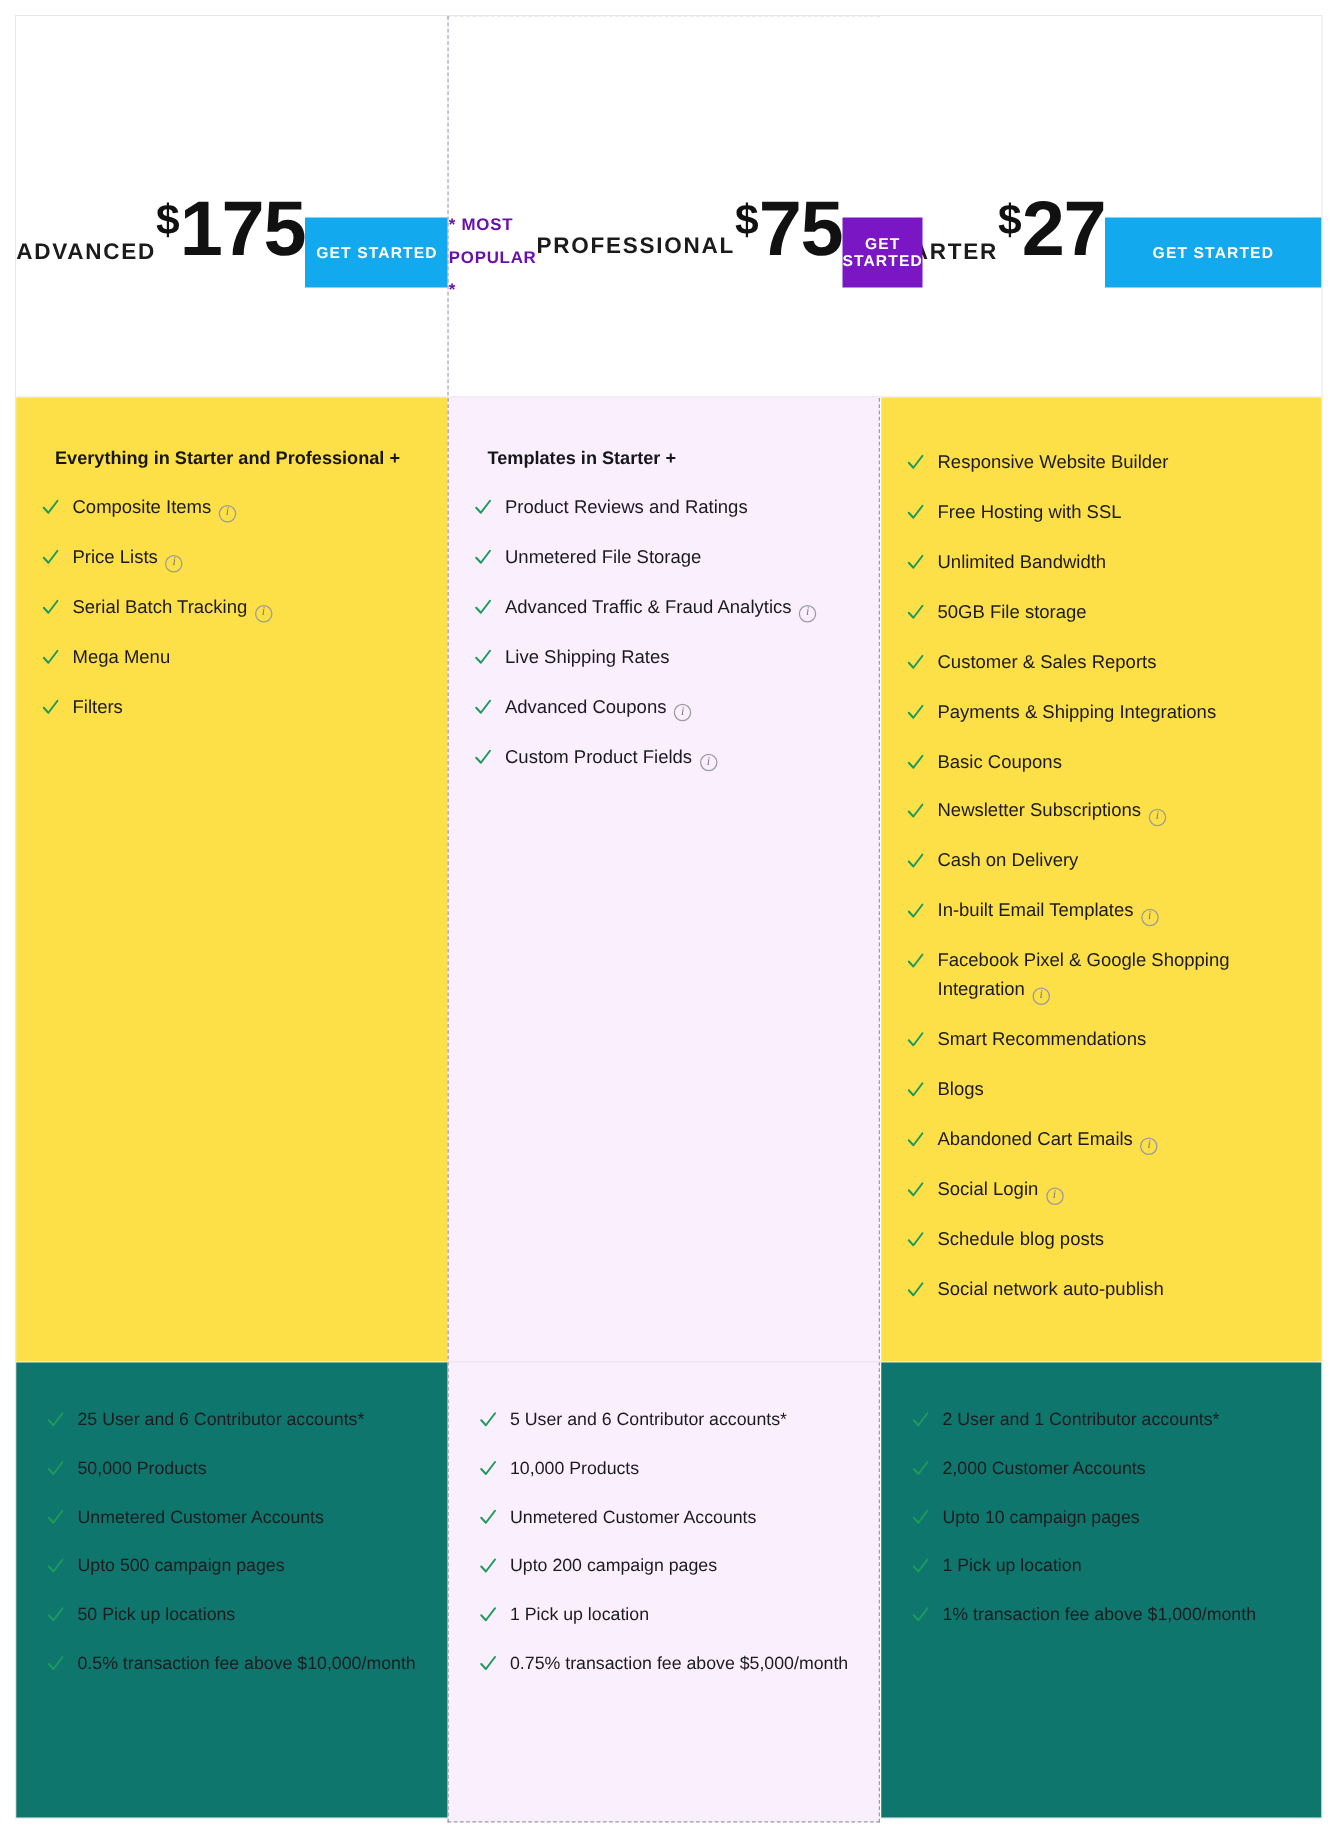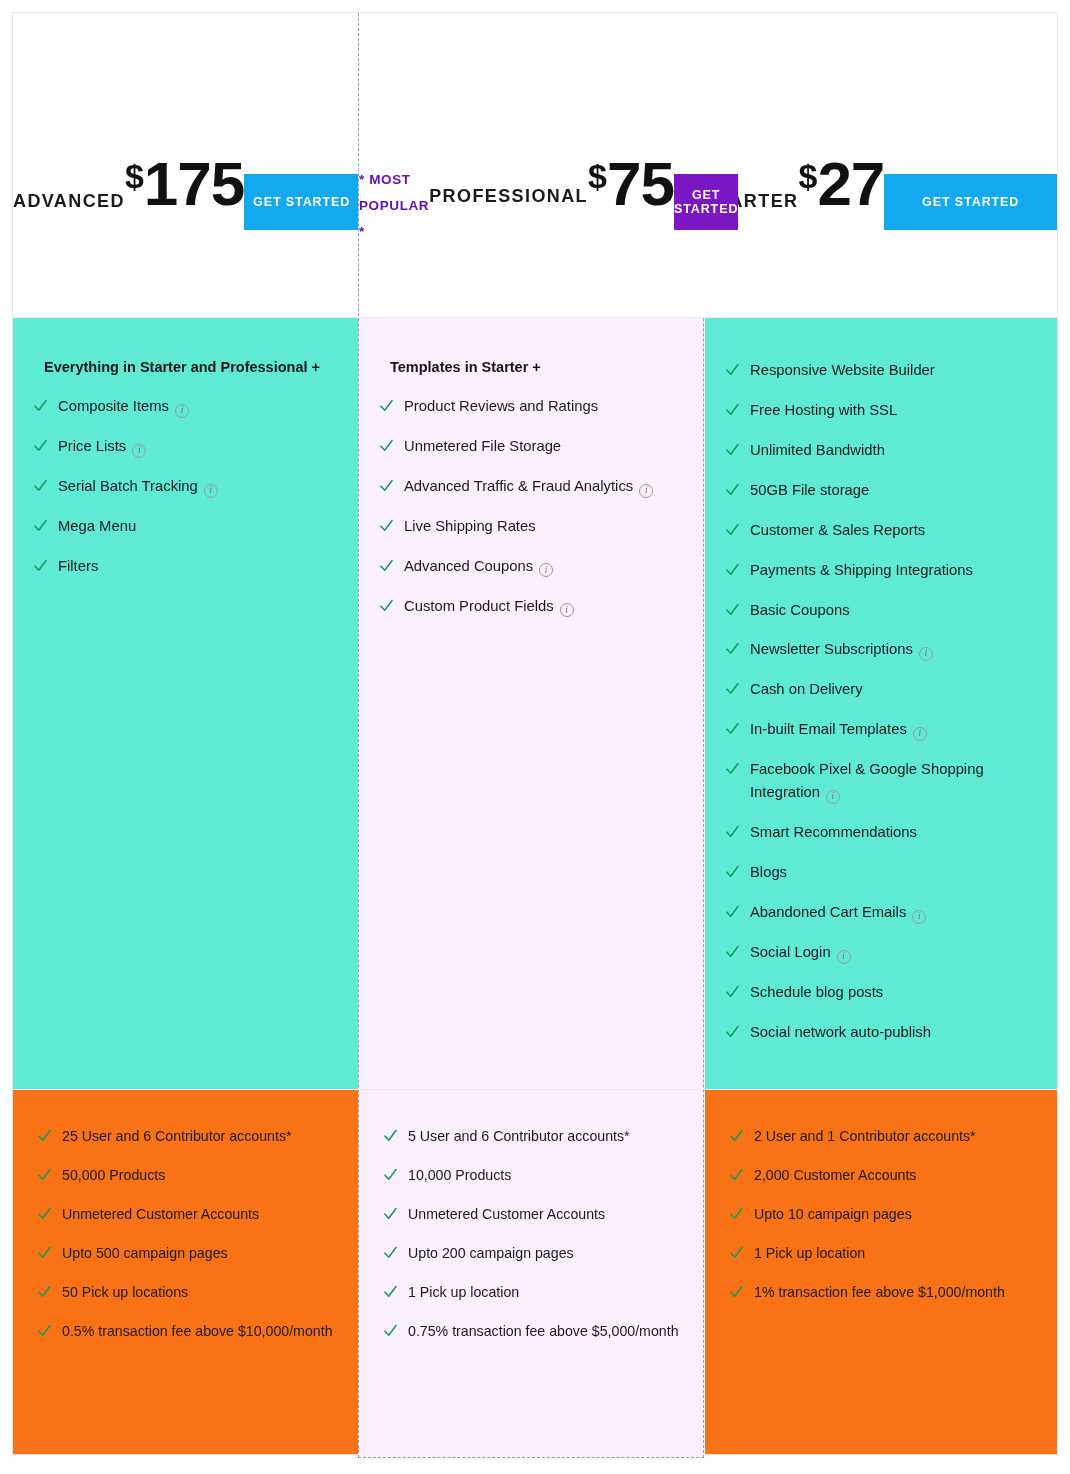--- a/index.html
+++ b/index.html
@@ -111,21 +111,21 @@
     font-weight: bold;
     letter-spacing: 0.9px;
     cursor: pointer;
     font-family: "Liberation Sans", sans-serif;
     background: #12a9ee;
   }
   .col-featured .cta { background: #7b16c4; width: 200px; }
 
   
   .features {
-    background: #5eead4;
+    background: #fde047;
     flex: 1 1 auto;
     min-height: 771px;
     padding: 41px 22px 26px 21px;
     border-bottom: 1px solid #ececee;
   }
   .col-featured .features {
     background: transparent;
     border-bottom: 1px solid #f0e2f3;
   }
 
@@ -133,21 +133,21 @@
     font-size: 14.5px;
     font-weight: bold;
     color: #16161a;
     margin-bottom: 20px;
     padding-left: 10px;
   }
   .title-gap { height: 0; }
 
   
   .limits {
-    background: #f97316;
+    background: #0f766e;
     padding: 35px 22px 30px 25px;
     min-height: 364px;
   }
   .col-featured .limits { background: transparent; }
 
   
   ul.feat-list { list-style: none; }
   ul.feat-list li {
     display: flex;
     align-items: flex-start;

